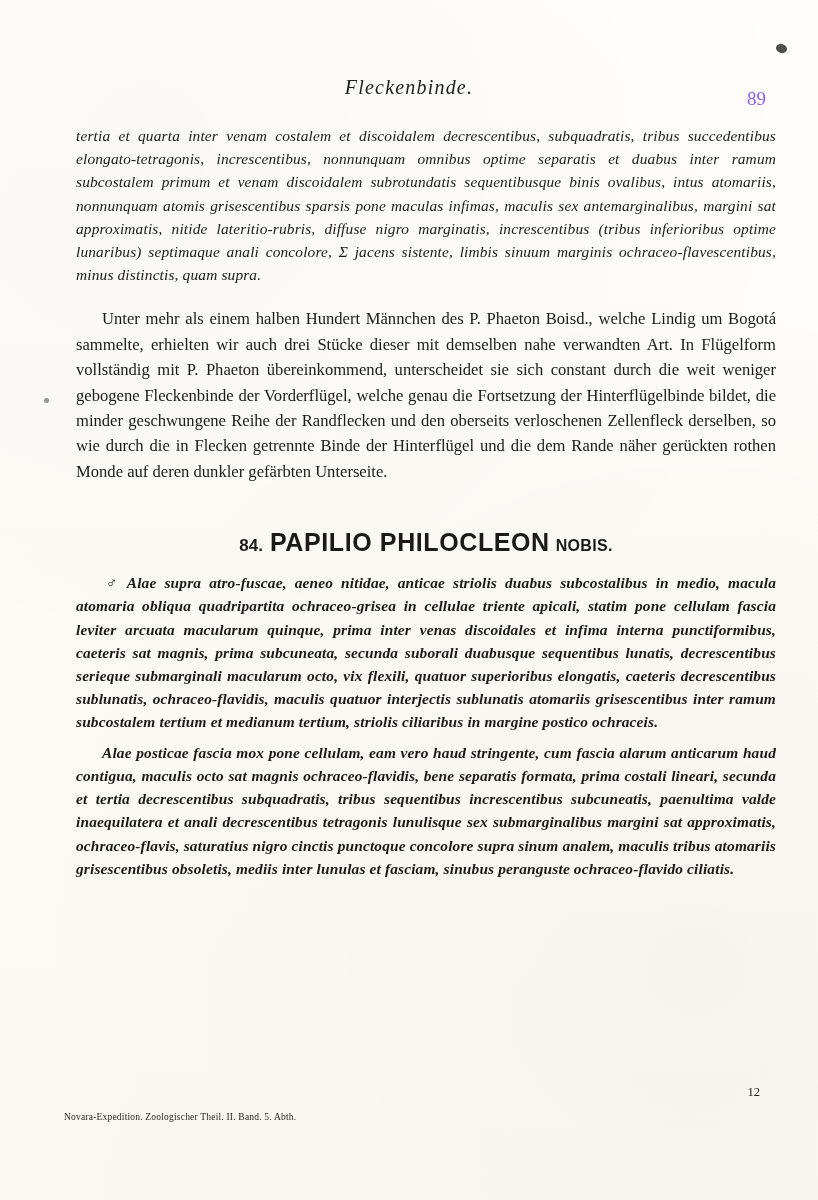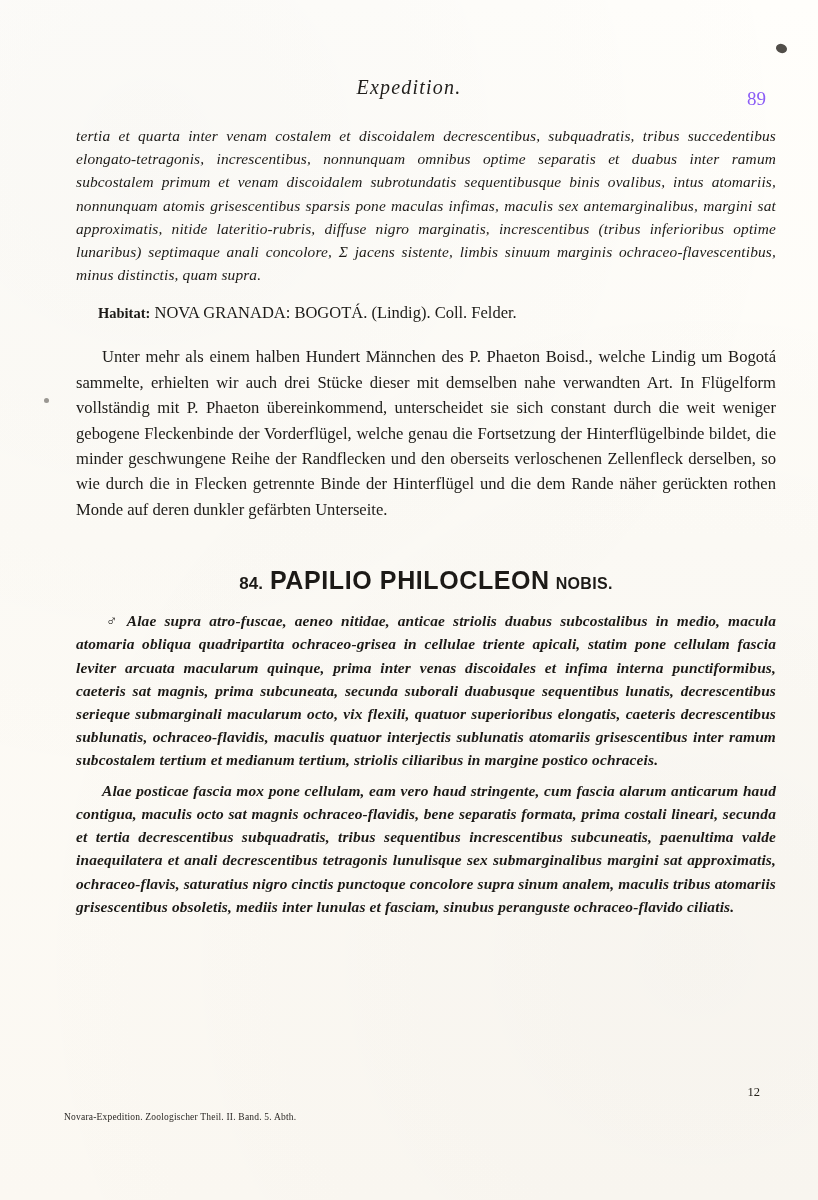--- a/index.html
+++ b/index.html
@@ -173,32 +173,28 @@
 </head>
 <body>
 
 <div class="page">
   <div class="paper-tint"></div>
 
   <div class="speck"></div>
   <div class="speck2"></div>
 
   <div class="header">
-    <div class="running-title">Expedition.</div>
+    <div class="running-title">Fleckenbinde.</div>
     <div class="page-number">89</div>
   </div>
 
   <div class="body-col">
 
     <p class="latin lead">tertia et quarta inter venam costalem et discoidalem decrescentibus, subquadratis, tribus succedentibus elongato-tetragonis, increscentibus, nonnunquam omnibus optime separatis et duabus inter ramum subcostalem primum et venam discoidalem subrotundatis sequentibusque binis ovalibus, intus atomariis, nonnunquam atomis grisescentibus sparsis pone maculas infimas, maculis sex antemarginalibus, margini sat approximatis, nitide lateritio-rubris, diffuse nigro marginatis, increscentibus (tribus inferioribus optime lunaribus) septimaque anali concolore, Σ jacens sistente, limbis sinuum marginis ochraceo-flavescentibus, minus distinctis, quam supra.</p>
 
-    <p class="habitat">
-      <span class="hab-label">Habitat:</span>
-      <span class="hab-text">NOVA GRANADA: BOGOTÁ. (Lindig). Coll. Felder.</span>
-    </p>
 
     <p class="german"><span class="indent"></span><span>Unter mehr als einem halben Hundert Männchen des P. Phaeton Boisd., welche Lindig um Bogotá sammelte, erhielten wir auch drei Stücke dieser mit demselben nahe verwandten Art. In Flügelform vollständig mit P. Phaeton übereinkommend, unterscheidet sie sich constant durch die weit weniger gebogene Fleckenbinde der Vorderflügel, welche genau die Fortsetzung der Hinterflügelbinde bildet, die minder geschwungene Reihe der Randflecken und den oberseits verloschenen Zellenfleck derselben, so wie durch die in Flecken getrennte Binde der Hinterflügel und die dem Rande näher gerückten rothen Monde auf deren dunkler gefärbten Unterseite.</span></p>
 
     <div class="species-heading">
       <span class="num">84.</span><span class="name">PAPILIO PHILOCLEON</span><span class="auth">NOBIS.</span>
     </div>
 
     <div class="desc">
       <p class="latin"><span class="firstindent"></span><span class="male-sym">♂</span><span>Alae supra atro-fuscae, aeneo nitidae, anticae striolis duabus subcostalibus in medio, macula atomaria obliqua quadripartita ochraceo-grisea in cellulae triente apicali, statim pone cellulam fascia leviter arcuata macularum quinque, prima inter venas discoidales et infima interna punctiformibus, caeteris sat magnis, prima subcuneata, secunda suborali duabusque sequentibus lunatis, decrescentibus serieque submarginali macularum octo, vix flexili, quatuor superioribus elongatis, caeteris decrescentibus sublunatis, ochraceo-flavidis, maculis quatuor interjectis sublunatis atomariis grisescentibus inter ramum subcostalem tertium et medianum tertium, striolis ciliaribus in margine postico ochraceis.</span></p>
       <p class="latin"><span class="firstindent"></span><span>Alae posticae fascia mox pone cellulam, eam vero haud stringente, cum fascia alarum anticarum haud contigua, maculis octo sat magnis ochraceo-flavidis, bene separatis formata, prima costali lineari, secunda et tertia decrescentibus subquadratis, tribus sequentibus increscentibus subcuneatis, paenultima valde inaequilatera et anali decrescentibus tetragonis lunulisque sex submarginalibus margini sat approximatis, ochraceo-flavis, saturatius nigro cinctis punctoque concolore supra sinum analem, maculis tribus atomariis grisescentibus obsoletis, mediis inter lunulas et fasciam, sinubus peranguste ochraceo-flavido ciliatis.</span></p>

